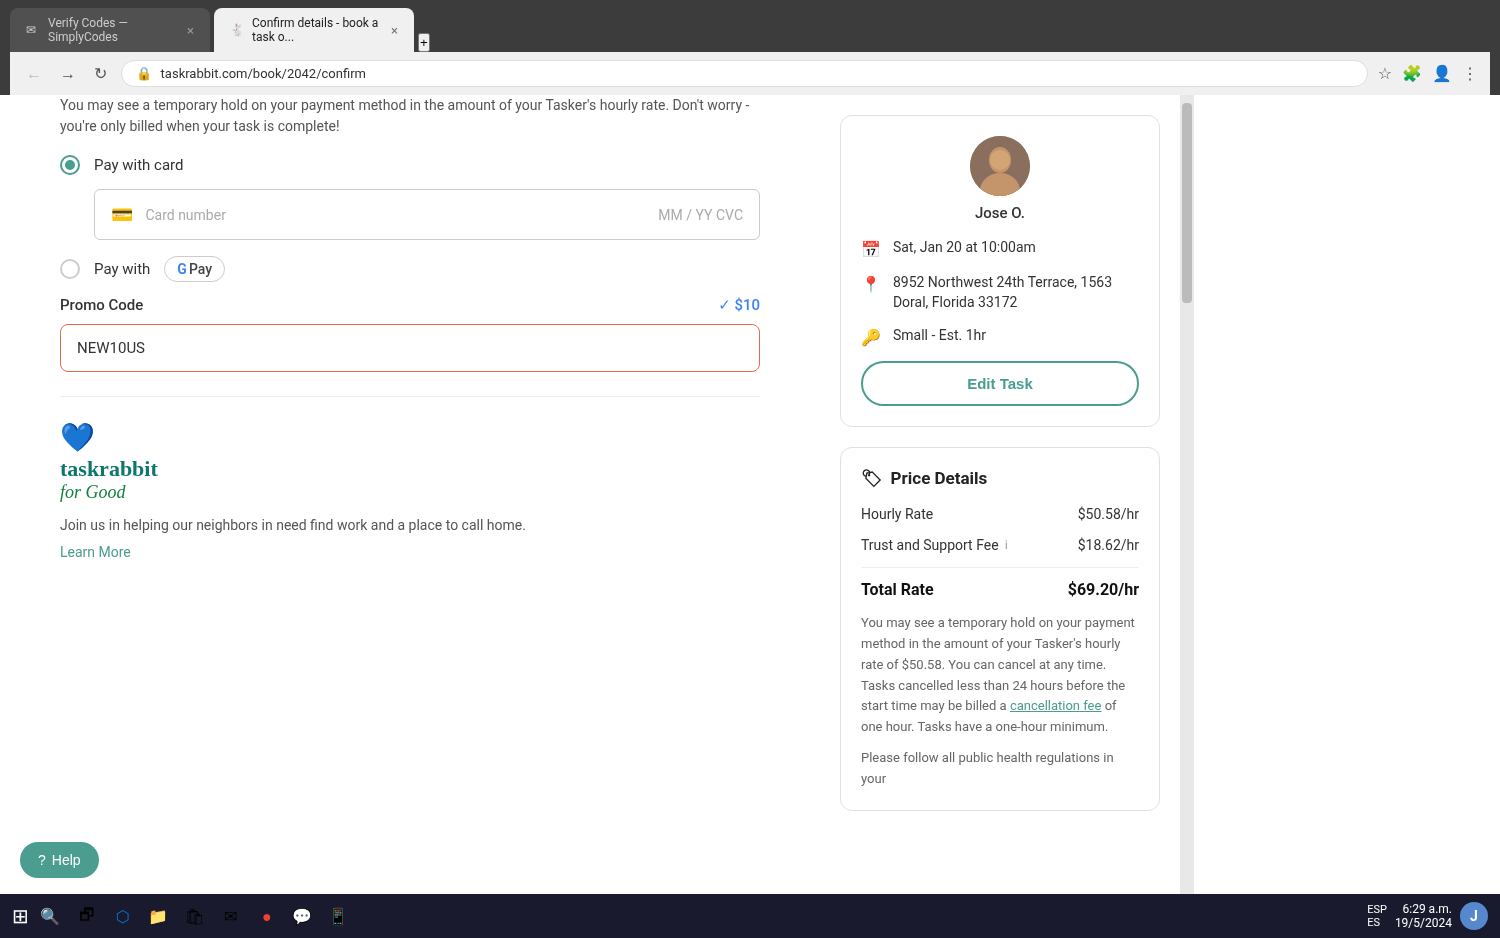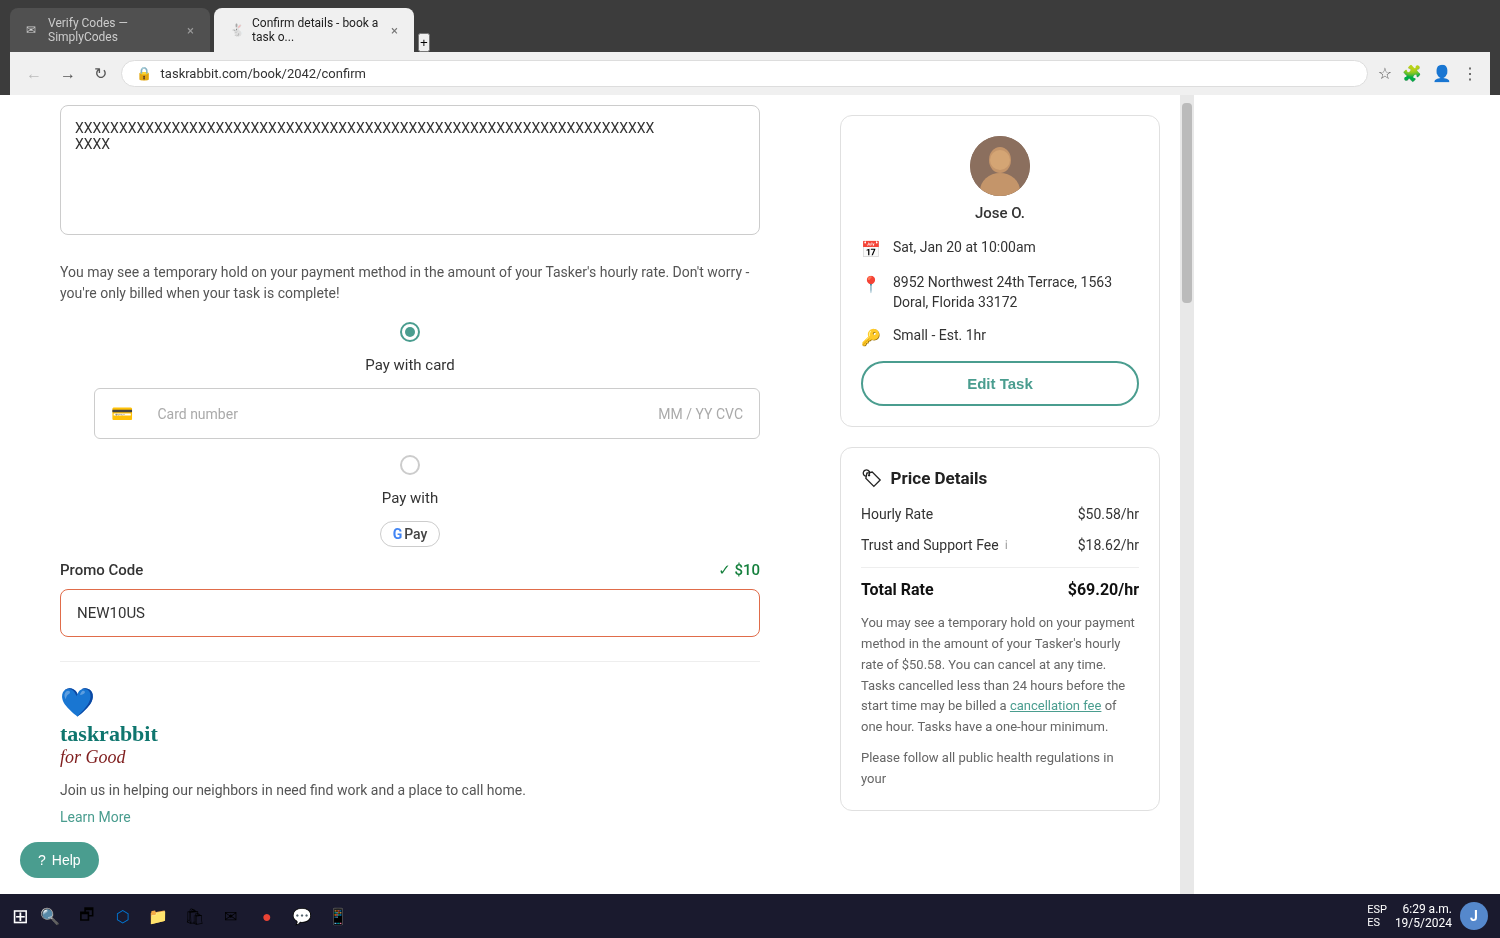--- a/index.html
+++ b/index.html
@@ -45,49 +45,49 @@
       margin-bottom: 24px;
       margin-top: 10px;
       font-family: inherit;
       background: white;
     }
 
     
     .section-title { font-size: 18px; font-weight: 600; color: #111; margin-bottom: 10px; }
     .payment-description { color: #555; font-size: 14px; line-height: 1.5; margin-bottom: 18px; }
 
-    .payment-option { display: flex; align-items: center; gap: 14px; margin-bottom: 14px; flex-direction: column; }
+    .payment-option { display: flex; align-items: center; gap: 14px; margin-bottom: 14px; }
     .radio-btn { width: 20px; height: 20px; border-radius: 50%; border: 2px solid #ccc; flex-shrink: 0; position: relative; cursor: pointer; }
     .radio-btn.selected { border-color: #4a9d8f; background: white; }
     .radio-btn.selected::after { content: ''; position: absolute; top: 50%; left: 50%; transform: translate(-50%, -50%); width: 10px; height: 10px; border-radius: 50%; background: #4a9d8f; }
     .payment-label { font-size: 15px; color: #333; }
 
     .card-input-row {
       background: white;
       border: 1px solid #ccc;
       border-radius: 6px;
       padding: 14px 16px;
       display: flex;
       align-items: center;
       gap: 12px;
       margin-bottom: 16px;
       margin-left: 34px;
     }
     .card-icon { color: #888; font-size: 18px; }
-    .card-number-placeholder { color: #aaa; font-size: 14px; flex: 1; margin-left: 12px; }
+    .card-number-placeholder { color: #aaa; font-size: 14px; flex: 1; }
     .card-date-cvc { color: #aaa; font-size: 14px; }
 
     .gpay-logo { display: flex; align-items: center; gap: 2px; border: 1px solid #ccc; border-radius: 20px; padding: 4px 12px; background: white; }
     .gpay-g { font-size: 14px; font-weight: bold; color: #4285F4; }
     .gpay-text { font-size: 14px; font-weight: 500; color: #444; }
 
     
     .promo-row { display: flex; justify-content: space-between; align-items: center; margin-bottom: 10px; margin-top: 4px; }
     .promo-label { font-size: 15px; font-weight: 500; color: #333; }
-    .promo-applied { color: #15803d; font-size: 15px; font-weight: 500; display: flex; align-items: center; gap: 4px; }
+    .promo-applied { color: #3b82f6; font-size: 15px; font-weight: 500; display: flex; align-items: center; gap: 4px; }
     .promo-input {
       width: 100%;
       border: 1.5px solid #e06c4a;
       border-radius: 8px;
       padding: 14px 16px;
       font-size: 15px;
       color: #333;
       outline: none;
       font-family: inherit;
     }
@@ -204,22 +204,20 @@
       <span>👤</span>
       <span>⋮</span>
     </div>
   </div>
 </div>
 
 <div class="page">
 
   <div class="main-content">
     
-    <textarea class="task-description-textarea" style="">XXXXXXXXXXXXXXXXXXXXXXXXXXXXXXXXXXXXXXXXXXXXXXXXXXXXXXXXXXXXXXXXXX
-XXXX</textarea>
 
     
     <div>
       <p class="payment-description">You may see a temporary hold on your payment method in the amount of your Tasker's hourly rate. Don't worry - you're only billed when your task is complete!</p>
 
       <div class="payment-option">
         <div class="radio-btn selected"></div>
         <span class="payment-label">Pay with card</span>
       </div>
 
@@ -252,21 +250,21 @@
 
     
     <div class="trfg-section">
       <div class="trfg-logo-area">
 
         <div style="color: #4a9d8f; font-size: 28px; margin-bottom: 2px;">💙</div>
         <div class="trfg-logo-svg">
           <span class="trfg-brand">taskrabbit</span>
         </div>
         <div>
-          <span class="trfg-italic" style="font-size:18px; color:#7f1d1d; font-style:italic; font-family:Georgia,serif;">for Good</span>
+          <span class="trfg-italic" style="font-size:18px; color:#15803d; font-style:italic; font-family:Georgia,serif;">for Good</span>
         </div>
       </div>
       <p class="trfg-text">Join us in helping our neighbors in need find work and a place to call home.</p>
       <a class="learn-more">Learn More</a>
     </div>
   </div>
 
   <div class="sidebar">
 
     <div class="sidebar-card">

